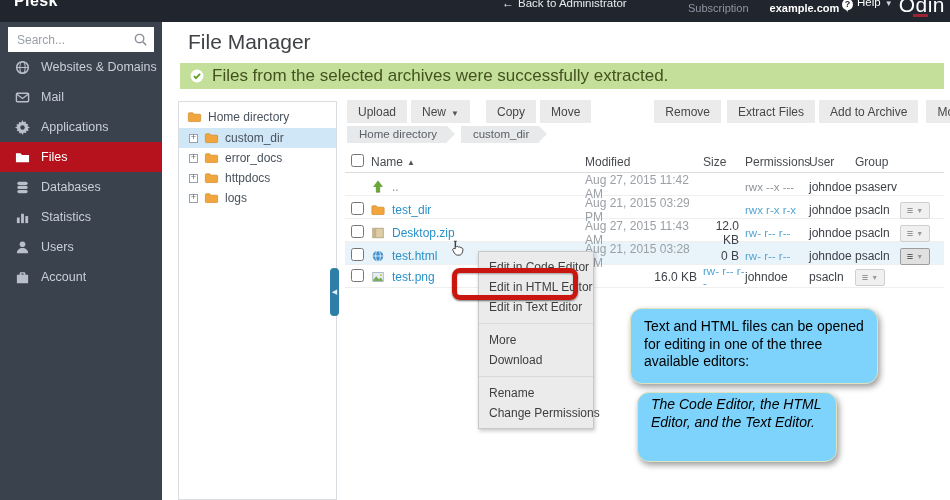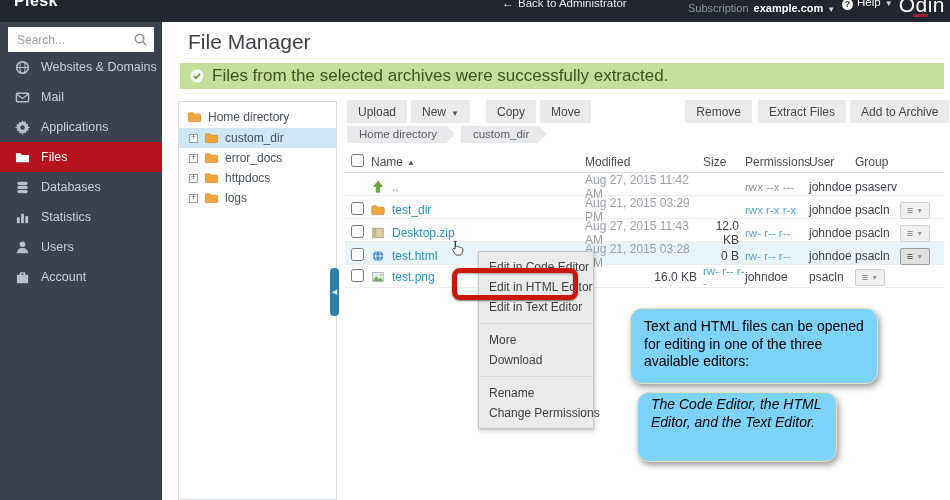--- a/index.html
+++ b/index.html
@@ -8,21 +8,21 @@
   .stage { position:relative; width:950px; height:500px; }
 
   
   .topbar { position:absolute; left:0; top:0; width:950px; height:22px;
     background:#20252e; overflow:hidden; z-index:60; }
   .plesk-logo { position:absolute; left:14px; top:-8px; color:#fff; font-size:16px;
     font-weight:bold; letter-spacing:.4px; }
   .back-link { position:absolute; left:502px; top:-4px; color:#e9ebef; font-size:11.5px; }
   .back-link .arr { font-size:12px; margin-right:4px; }
   .subscription { position:absolute; left:688px; top:2px; font-size:11px; color:#8e96a2; }
-  .subscription b { color:#fff; font-weight:bold; margin-left:5px; }
+  .subscription b { color:#fff; font-weight:bold; margin-left:21px; }
   .caret { font-size:8px; color:#cfd3da; margin-left:4px; }
   .help-link { position:absolute; left:842px; top:-4px; color:#fff; font-size:11.5px; }
   .help-q { display:inline-block; width:11px; height:11px; border-radius:50%;
     background:#fff; color:#20252e; font-size:9px; line-height:11px; text-align:center;
     font-weight:bold; margin-right:4px; vertical-align:-1px; }
   .brand { position:absolute; right:5px; top:-7px; color:#fff; font-size:21px;
     font-weight:300; letter-spacing:.5px; }
   .brand-accent { position:absolute; right:22px; top:14px; width:15px; height:3px;
     background:#9d2235; }
 
@@ -63,21 +63,21 @@
   .divider-handle { position:absolute; left:330px; top:268px; width:9px; height:48px;
     background:#2e7ea7; border-radius:4px; z-index:20; display:flex; align-items:center;
     justify-content:center; color:#dfeef7; font-size:7px; }
 
   
   .toolbar { position:absolute; left:347px; top:100px; width:597px; display:flex; }
   .btn { height:23px; background:#ebebeb; border:0; color:#474747; font-size:12px;
     padding:0 11px; font-family:inherit; white-space:nowrap; }
   .btn .caret2 { font-size:8px; color:#555; margin-left:5px; }
   .ml4{margin-left:4px;} .ml6{margin-left:6px;} .ml8{margin-left:8px;}
-  .ml16{margin-left:16px;} .ml68{margin-left:94px;text-align:center;}
+  .ml16{margin-left:16px;} .ml68{margin-left:63px;text-align:center;}
 
   
   .breadcrumb { position:absolute; left:347px; top:126px; display:flex; }
   .crumb { position:relative; background:#e7e9ea; height:17px; line-height:17px;
     padding:0 10px 0 12px; font-size:11.5px; color:#5b6066; margin-right:14px; }
   .crumb::after { content:""; position:absolute; right:-8px; top:0;
     border-top:8.5px solid transparent; border-bottom:8.5px solid transparent;
     border-left:8px solid #e7e9ea; }
 
   

